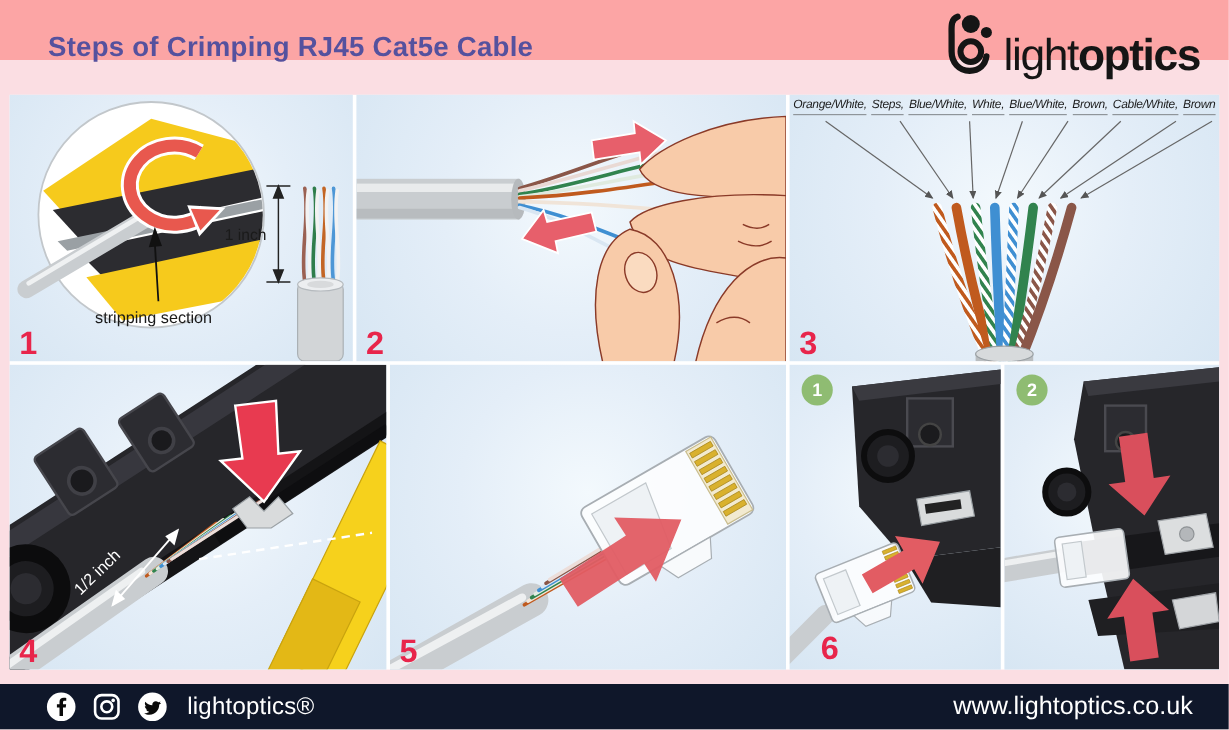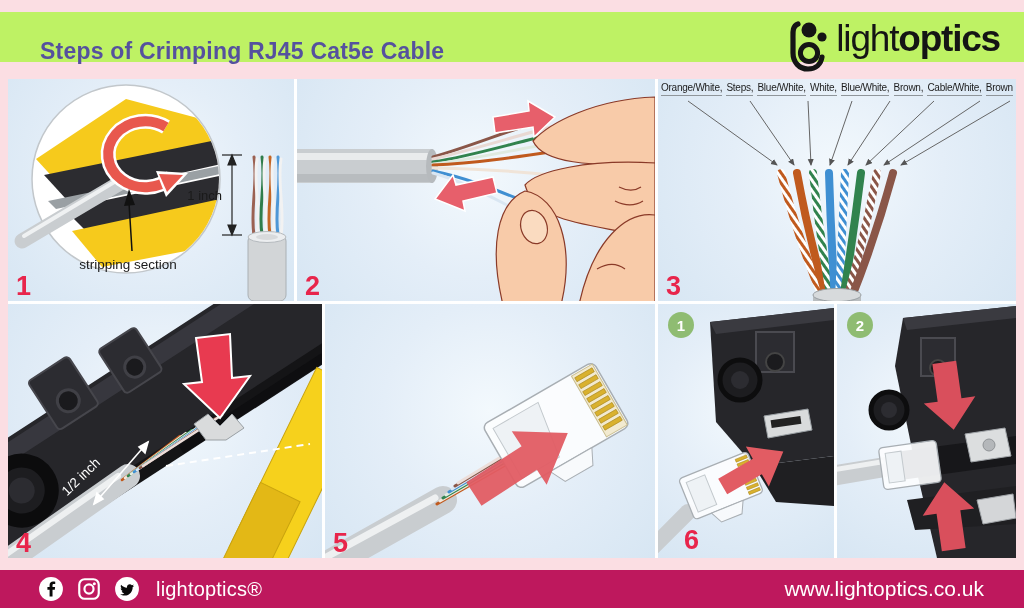--- a/index.html
+++ b/index.html
@@ -1,23 +1,23 @@
 <!DOCTYPE html>
 <html><head>
 <meta charset="utf-8">
 <style>
   html,body{margin:0;padding:0}
   body{
     width:1024px;height:608px;position:relative;overflow:hidden;
     background:#fbdee3;
     font-family:"Liberation Sans",sans-serif;
   }
-  .header{position:absolute;left:0;top:12px;width:1024px;height:50px;background:#bef264}
+  .header{position:absolute;left:0;top:0;width:1024px;height:50px;background:#fca5a5}
   .title{position:absolute;left:40px;top:26px;font-size:23px;font-weight:bold;color:#55519e;letter-spacing:.2px}
-  .logo{position:absolute;right:24px;top:8px;display:flex;align-items:flex-start;height:56px}
+  .logo{position:absolute;right:24px;top:8px;display:flex;align-items:flex-end;height:56px}
   .logo-text{font-size:37px;color:#151515;letter-spacing:-1.2px;line-height:1}
   .logo-text .lt-light{font-weight:normal}
   .logo-text .lt-bold{font-weight:bold}
   .content{position:absolute;left:8px;top:79px;width:1008px;height:479px;background:#ffffff}
   .panel{
     position:absolute;overflow:hidden;
     background:radial-gradient(circle at 50% 42%, #f3f9fd 0%, #e4eef8 48%, #d7e6f3 100%);
   }
   #p1{left:0;top:0;width:286px;height:222px}
   #p2{left:289px;top:0;width:358px;height:222px}
@@ -30,28 +30,28 @@
   .stepnum{position:absolute;left:8px;bottom:1px;font-size:27px;font-weight:bold;color:#e8254b;line-height:1;z-index:5}
   #p6a .stepnum{left:26px;bottom:4px}
   .badge{
     position:absolute;top:8px;left:10px;width:26px;height:26px;border-radius:50%;
     background:#8fbc72;color:#fff;font-size:15px;font-weight:bold;
     display:flex;align-items:center;justify-content:center;z-index:5;
   }
   .labels{
     position:absolute;top:3px;left:3px;right:3px;z-index:4;
     display:flex;justify-content:space-between;white-space:nowrap;
-    font-size:10px;letter-spacing:-0.25px;color:#1c1c1c;
+    font-size:10px;letter-spacing:-0.25px;color:#1c1c1c;font-style:italic;
   }
   .labels span{border-bottom:1px solid #8f959a;padding-bottom:2px}
   .p3svg{position:absolute;left:0;top:20px}
-  .footer{position:absolute;left:0;top:570px;width:1024px;height:38px;background:#be185d;display:flex;align-items:center;z-index:6}
+  .footer{position:absolute;left:0;top:570px;width:1024px;height:38px;background:#0f172a;display:flex;align-items:center;z-index:6}
   .social{display:flex;gap:12px;margin-left:38px;align-items:center}
   .brand{color:#fff;font-size:20px;margin-left:16px;letter-spacing:.2px}
-  .website{color:#fff;font-size:21px;margin-left:auto;margin-right:40px}
+  .website{color:#fff;font-size:21px;margin-left:auto;margin-right:30px}
 </style>
 </head>
 <body>
 
 <div class="header">
   <div class="title">Steps of Crimping RJ45 Cat5e Cable</div>
   <div class="logo">
     <svg width="54" height="54" viewBox="0 0 54 54">
       <circle cx="27" cy="10" r="7.5" fill="#151515"></circle>
       <circle cx="40" cy="17" r="4.6" fill="#151515"></circle>

